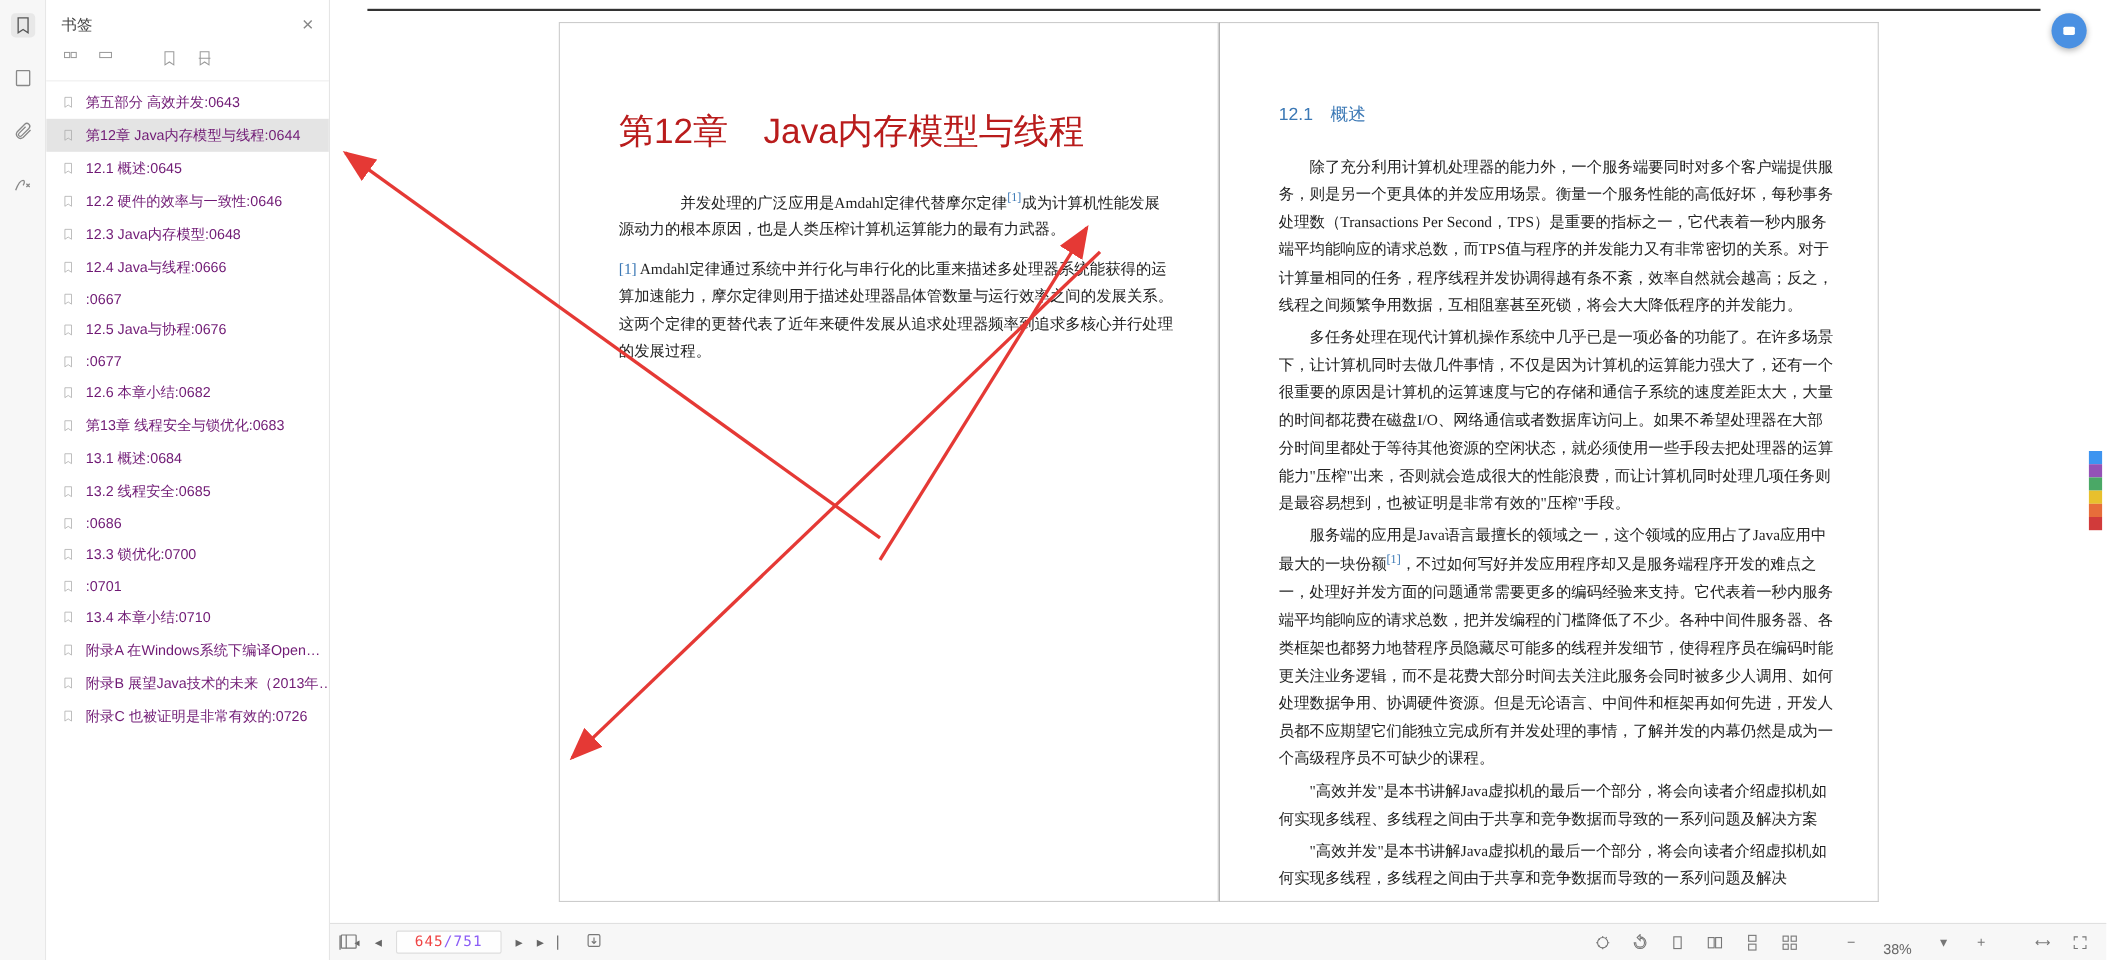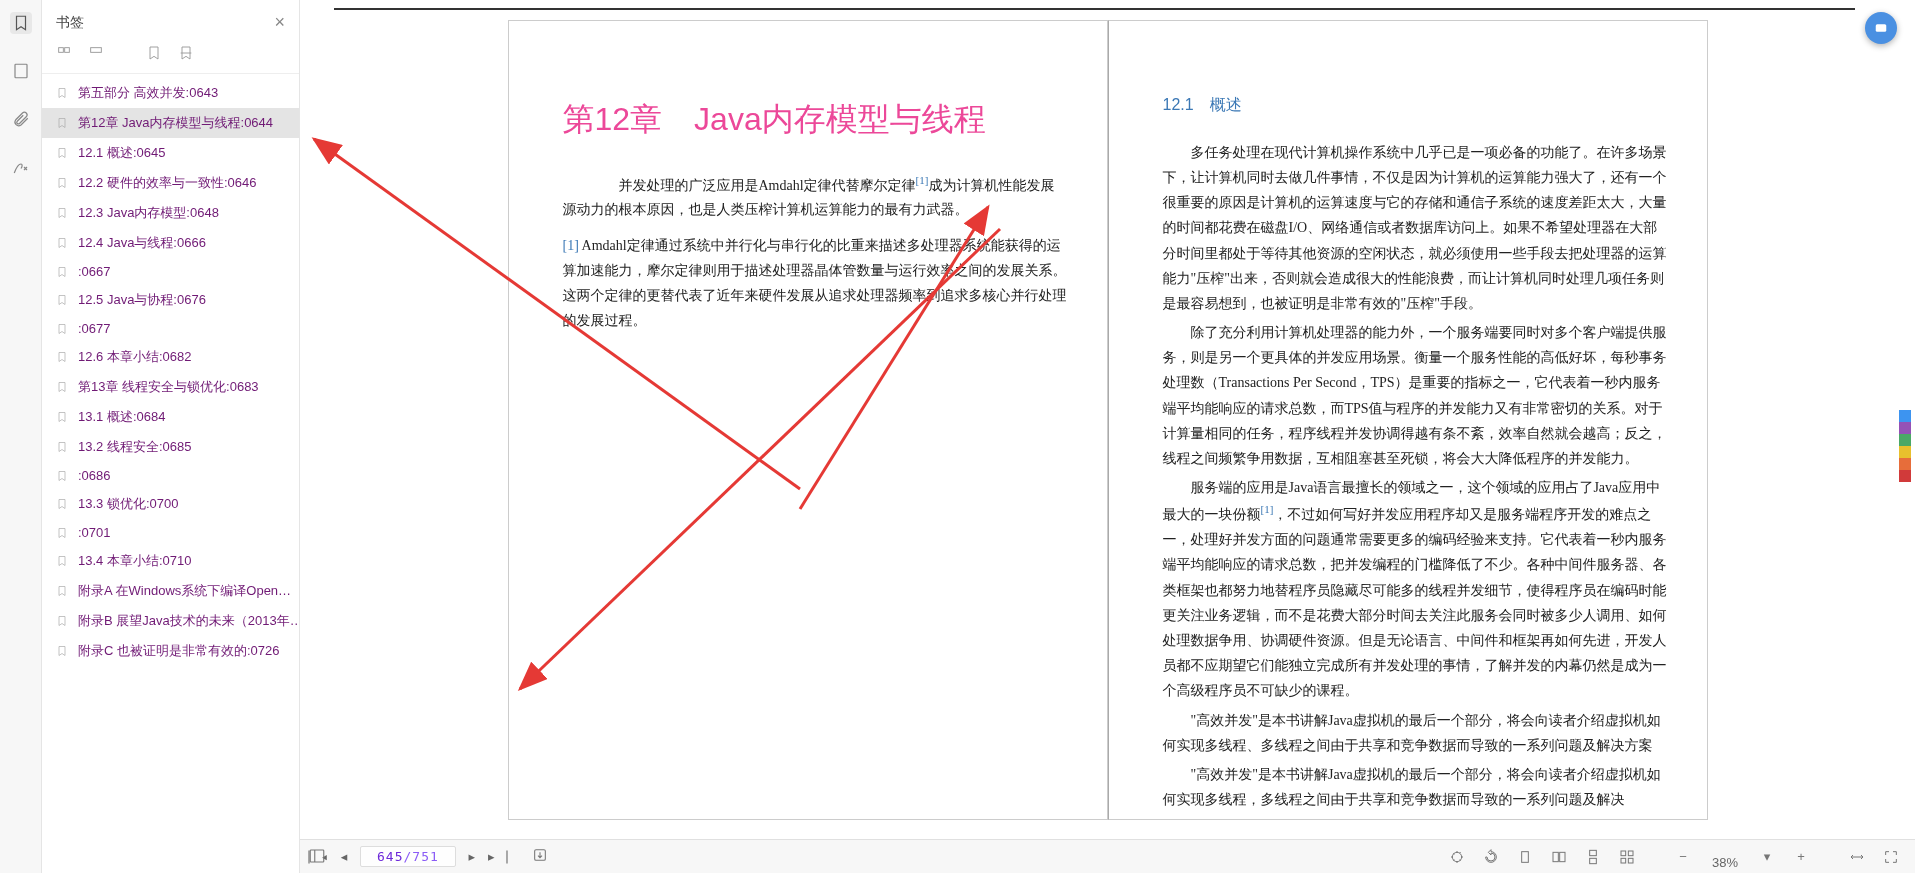--- a/index.html
+++ b/index.html
@@ -27,41 +27,41 @@
   .bookmark-item .bm-icon { width: 14px; height: 14px; flex-shrink: 0; color: #aaa; }
   .bookmark-item .bm-icon svg { width: 12px; height: 14px; stroke: currentColor; fill: none; stroke-width: 1.4; }
   
   
   .viewer { flex: 1; position: relative; background: #fff; }
   .doc-wrap { position: absolute; top: 0; left: 0; right: 0; bottom: 38px; display: flex; justify-content: center; align-items: flex-start; padding-top: 20px; gap: 0; overflow: hidden; }
   .doc-wrap::before { content: ""; position: absolute; top: 8px; left: 34px; right: 60px; height: 2px; background: #333; }
   
   .page { width: 600px; height: 800px; background: #fff; border: 1px solid #ccc; padding: 70px 40px 40px 54px; font-size: 14px; line-height: 1.8; color: #222; overflow: hidden; font-family: serif; }
   .page + .page { border-left: 1px solid #aaa; }
-  .page h1 { font-size: 32px; font-weight: 300; color: #ec4899; margin-bottom: 22px; font-family: sans-serif; }
+  .page h1 { font-size: 32px; font-weight: 300; color: #b91c1c; margin-bottom: 22px; font-family: sans-serif; }
   .page h2 { font-size: 16px; font-weight: 400; color: #3b78b5; margin-bottom: 20px; font-family: sans-serif; }
   .page p { text-indent: 2em; margin-bottom: 4px; }
   .page .footnote { font-family: "FangSong", "STFangsong", serif; padding-top: 6px; text-indent: 0; }
   .page sup { color: #3b78b5; font-size: 11px; }
   .page sup.brk { color: #3b78b5; }
   
   
   .float-btn { position: absolute; top: 12px; right: 18px; width: 32px; height: 32px; border-radius: 50%; background: #4a90e2; box-shadow: 0 2px 6px rgba(0,0,0,.3); display: flex; align-items: center; justify-content: center; color: #fff; font-size: 14px; cursor: pointer; }
   
   
   .swatch-strip { position: absolute; right: 4px; top: 410px; width: 12px; display: flex; flex-direction: column; }
   .swatch-strip div { height: 12px; }
   
   
   .arrows { position: absolute; top: 0; left: 0; width: 100%; height: 100%; pointer-events: none; }
   
   
   .bottom-left { position: absolute; left: 0; bottom: 0; height: 34px; width: 300px; background: #f7f7f7; border-top: 1px solid #e0e0e0; display: flex; align-items: center; gap: 6px; padding: 0 8px; font-size: 13px; color: #666; }
   .bottom-left .nav-arrow { width: 20px; text-align: center; cursor: pointer; }
-  .pg-cur { color: #6d28d9; }
+  .pg-cur { color: #ef4444; }
   .pg-tot { color: #8b5cf6; }
   .bottom-left .pg-box { background: #fefefe; border: 1px solid #ddd; padding: 2px 16px; border-radius: 2px; font-family: monospace; letter-spacing: 1px; }
   
   .bottom-right { position: absolute; right: 0; left: 300px; bottom: 0; height: 34px; background: #f7f7f7; border-top: 1px solid #e0e0e0; display: flex; align-items: center; justify-content: flex-end; gap: 14px; padding: 0 14px; font-size: 13px; color: #666; }
   .bottom-right .br-icon { width: 20px; height: 20px; display: flex; align-items: center; justify-content: center; cursor: pointer; color: #777; }
   .bottom-right svg { width: 16px; height: 16px; stroke: currentColor; fill: none; stroke-width: 1.5; }
   .zoom-lbl { min-width: 36px; text-align: center; margin-top: 11px; }
   
   .sidebar-toggle-bottom { position: absolute; left: 8px; bottom: 6px; width: 20px; height: 20px; color: #777; cursor: pointer; }
   .sidebar-toggle-bottom svg { width: 18px; height: 18px; stroke: currentColor; fill: none; stroke-width: 1.5; }
@@ -241,22 +241,22 @@
 
   <div class="viewer">
     <div class="doc-wrap">
       <div class="page">
         <h1>第12章　Java内存模型与线程</h1>
         <p><span>　　并发处理的广泛应用是Amdahl定律代替摩尔定律</span><sup class="brk">[1]</sup><span>成为计算机性能发展源动力的根本原因，也是人类压榨计算机运算能力的最有力武器。</span></p>
         <p class="footnote"><span style="color:#3b78b5">[1]</span><span> Amdahl定律通过系统中并行化与串行化的比重来描述多处理器系统能获得的运算加速能力，摩尔定律则用于描述处理器晶体管数量与运行效率之间的发展关系。这两个定律的更替代表了近年来硬件发展从追求处理器频率到追求多核心并行处理的发展过程。</span></p>
       </div>
       <div class="page">
         <h2>12.1　概述</h2>
+        <p>除了充分利用计算机处理器的能力外，一个服务端要同时对多个客户端提供服务，则是另一个更具体的并发应用场景。衡量一个服务性能的高低好坏，每秒事务处理数（Transactions Per Second，TPS）是重要的指标之一，它代表着一秒内服务端平均能响应的请求总数，而TPS值与程序的并发能力又有非常密切的关系。对于计算量相同的任务，程序线程并发协调得越有条不紊，效率自然就会越高；反之，线程之间频繁争用数据，互相阻塞甚至死锁，将会大大降低程序的并发能力。</p>
         <p>多任务处理在现代计算机操作系统中几乎已是一项必备的功能了。在许多场景下，让计算机同时去做几件事情，不仅是因为计算机的运算能力强大了，还有一个很重要的原因是计算机的运算速度与它的存储和通信子系统的速度差距太大，大量的时间都花费在磁盘I/O、网络通信或者数据库访问上。如果不希望处理器在大部分时间里都处于等待其他资源的空闲状态，就必须使用一些手段去把处理器的运算能力"压榨"出来，否则就会造成很大的性能浪费，而让计算机同时处理几项任务则是最容易想到，也被证明是非常有效的"压榨"手段。</p>
-        <p>除了充分利用计算机处理器的能力外，一个服务端要同时对多个客户端提供服务，则是另一个更具体的并发应用场景。衡量一个服务性能的高低好坏，每秒事务处理数（Transactions Per Second，TPS）是重要的指标之一，它代表着一秒内服务端平均能响应的请求总数，而TPS值与程序的并发能力又有非常密切的关系。对于计算量相同的任务，程序线程并发协调得越有条不紊，效率自然就会越高；反之，线程之间频繁争用数据，互相阻塞甚至死锁，将会大大降低程序的并发能力。</p>
         <p><span>服务端的应用是Java语言最擅长的领域之一，这个领域的应用占了Java应用中最大的一块份额</span><sup>[1]</sup><span>，不过如何写好并发应用程序却又是服务端程序开发的难点之一，处理好并发方面的问题通常需要更多的编码经验来支持。它代表着一秒内服务端平均能响应的请求总数，把并发编程的门槛降低了不少。各种中间件服务器、各类框架也都努力地替程序员隐藏尽可能多的线程并发细节，使得程序员在编码时能更关注业务逻辑，而不是花费大部分时间去关注此服务会同时被多少人调用、如何处理数据争用、协调硬件资源。但是无论语言、中间件和框架再如何先进，开发人员都不应期望它们能独立完成所有并发处理的事情，了解并发的内幕仍然是成为一个高级程序员不可缺少的课程。</span></p>
         <p>"高效并发"是本书讲解Java虚拟机的最后一个部分，将会向读者介绍虚拟机如何实现多线程、多线程之间由于共享和竞争数据而导致的一系列问题及解决方案</p>
         <p>"高效并发"是本书讲解Java虚拟机的最后一个部分，将会向读者介绍虚拟机如何实现多线程，多线程之间由于共享和竞争数据而导致的一系列问题及解决</p>
       </div>
     </div>
 
     <div class="float-btn">
       <svg viewBox="0 0 24 24" width="18" height="18" fill="#fff">
           <rect x="5" y="7" width="14" height="10" rx="2"></rect>
           <circle cx="10" cy="12" r="1.2"></circle>

